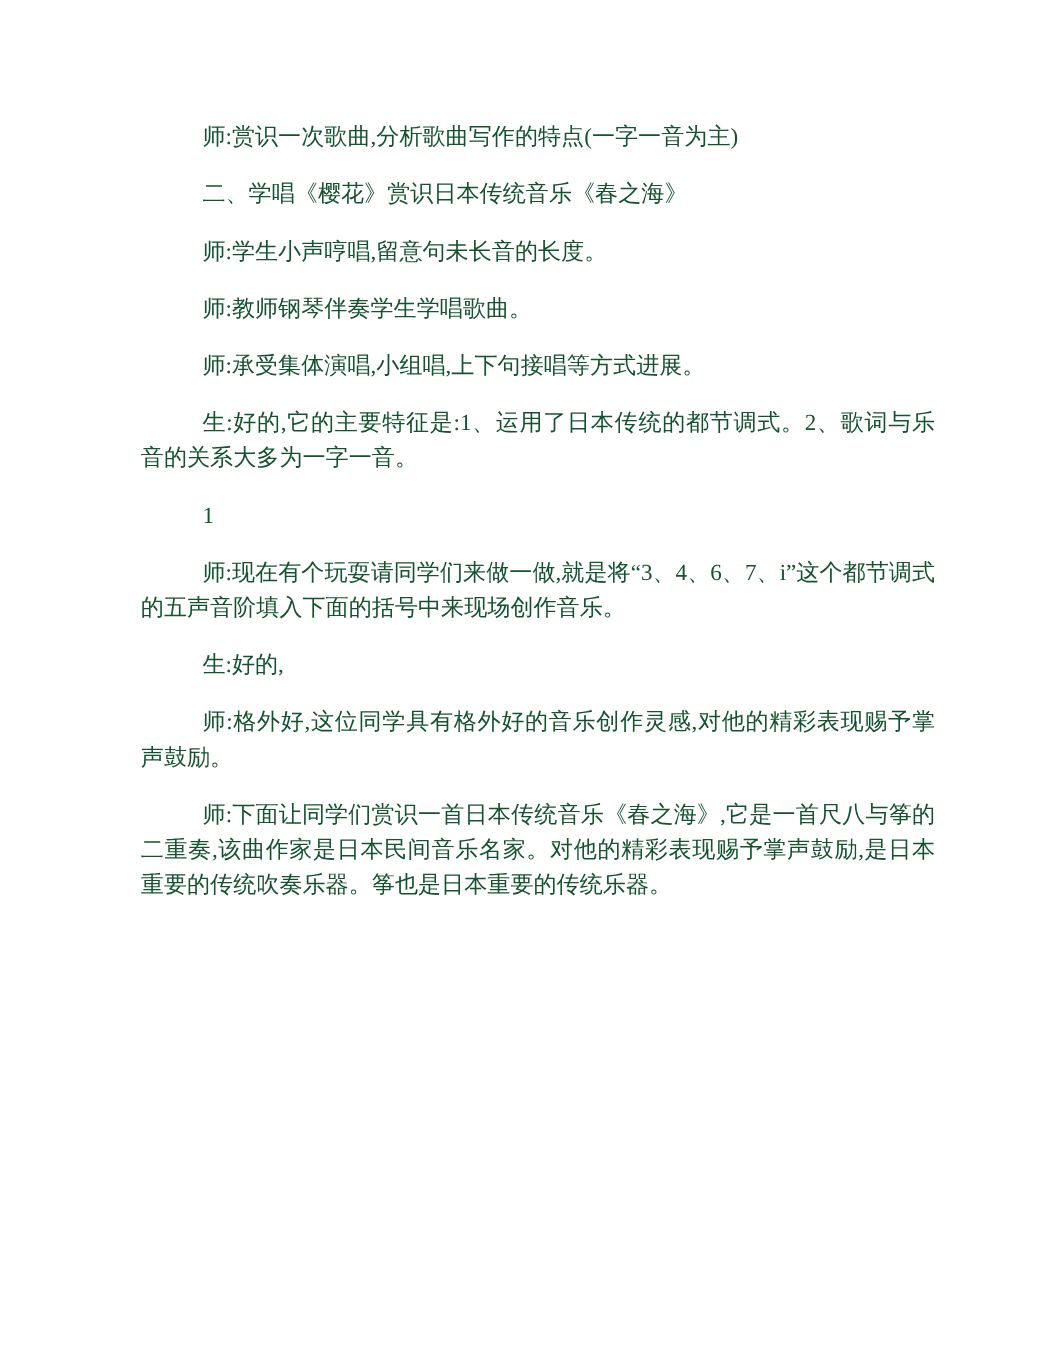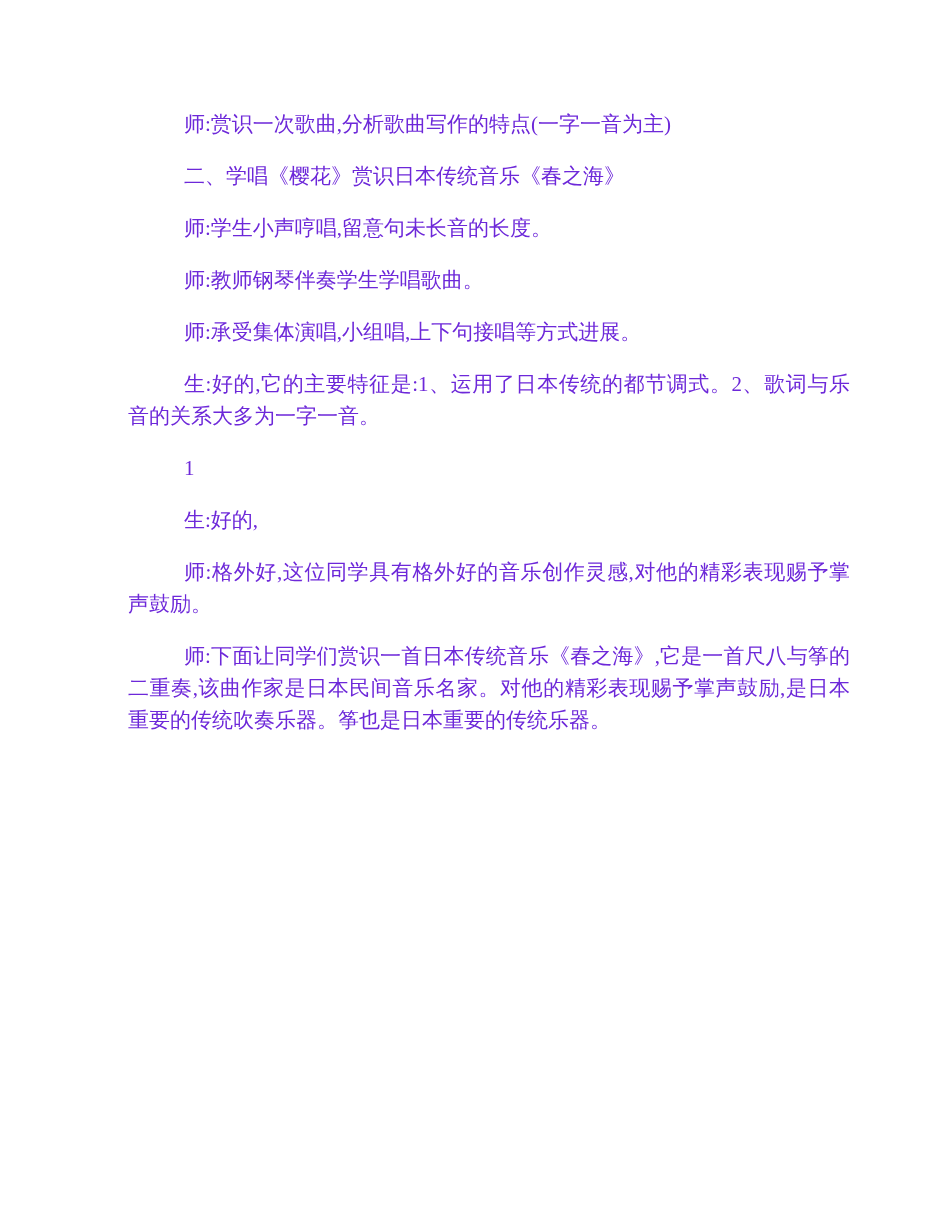--- a/index.html
+++ b/index.html
@@ -10,37 +10,38 @@
   .page {
     position: relative;
     width: 950px;
     height: 1229px;
     background: #ffffff;
     box-sizing: border-box;
     padding: 108px 100px 0 128px;
     overflow: hidden;
     font-family: "Liberation Serif", "DejaVu Serif", serif;
     font-size: 21px;
-    color: #6d28d9;
+    color: #14532d;
   }
   .para {
     margin: 0 0 20px 0;
     line-height: 32px;
     text-indent: 56px;
     text-align: justify;
     word-break: break-all;
   }
 </style>
 </head>
 <body>
 
 <div class="page">
   <p class="para">师:赏识一次歌曲,分析歌曲写作的特点(一字一音为主)</p>
   <p class="para">二、学唱《樱花》赏识日本传统音乐《春之海》</p>
   <p class="para">师:学生小声哼唱,留意句未长音的长度。</p>
   <p class="para">师:教师钢琴伴奏学生学唱歌曲。</p>
   <p class="para">师:承受集体演唱,小组唱,上下句接唱等方式进展。</p>
   <p class="para">生:好的,它的主要特征是:1、运用了日本传统的都节调式。2、歌词与乐音的关系大多为一字一音。</p>
   <p class="para">1</p>
+  <p class="para">师:现在有个玩耍请同学们来做一做,就是将“3、4、6、7、i”这个都节调式的五声音阶填入下面的括号中来现场创作音乐。</p>
   <p class="para">生:好的,</p>
   <p class="para">师:格外好,这位同学具有格外好的音乐创作灵感,对他的精彩表现赐予掌声鼓励。</p>
   <p class="para">师:下面让同学们赏识一首日本传统音乐《春之海》,它是一首尺八与筝的二重奏,该曲作家是日本民间音乐名家。对他的精彩表现赐予掌声鼓励,是日本重要的传统吹奏乐器。筝也是日本重要的传统乐器。</p>
 </div>
 
 </body></html>

